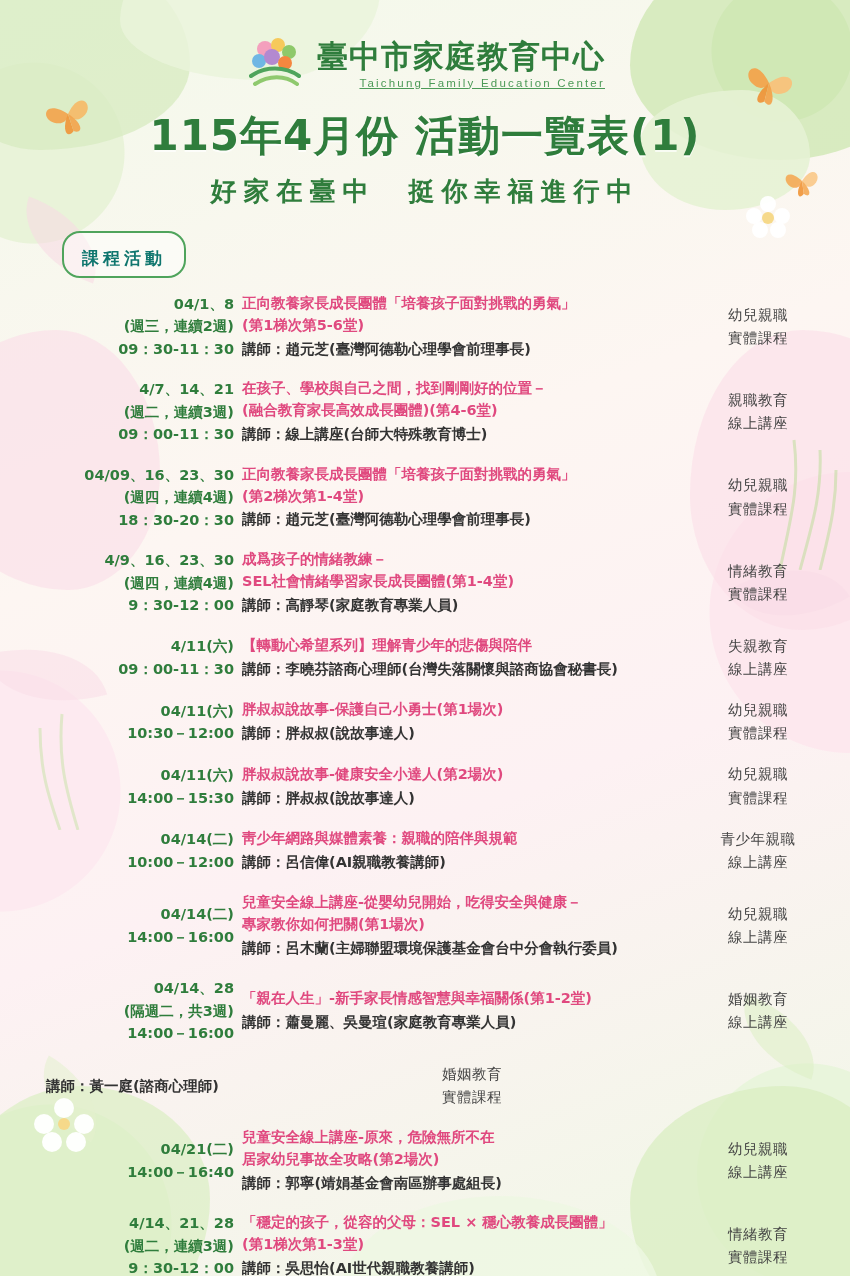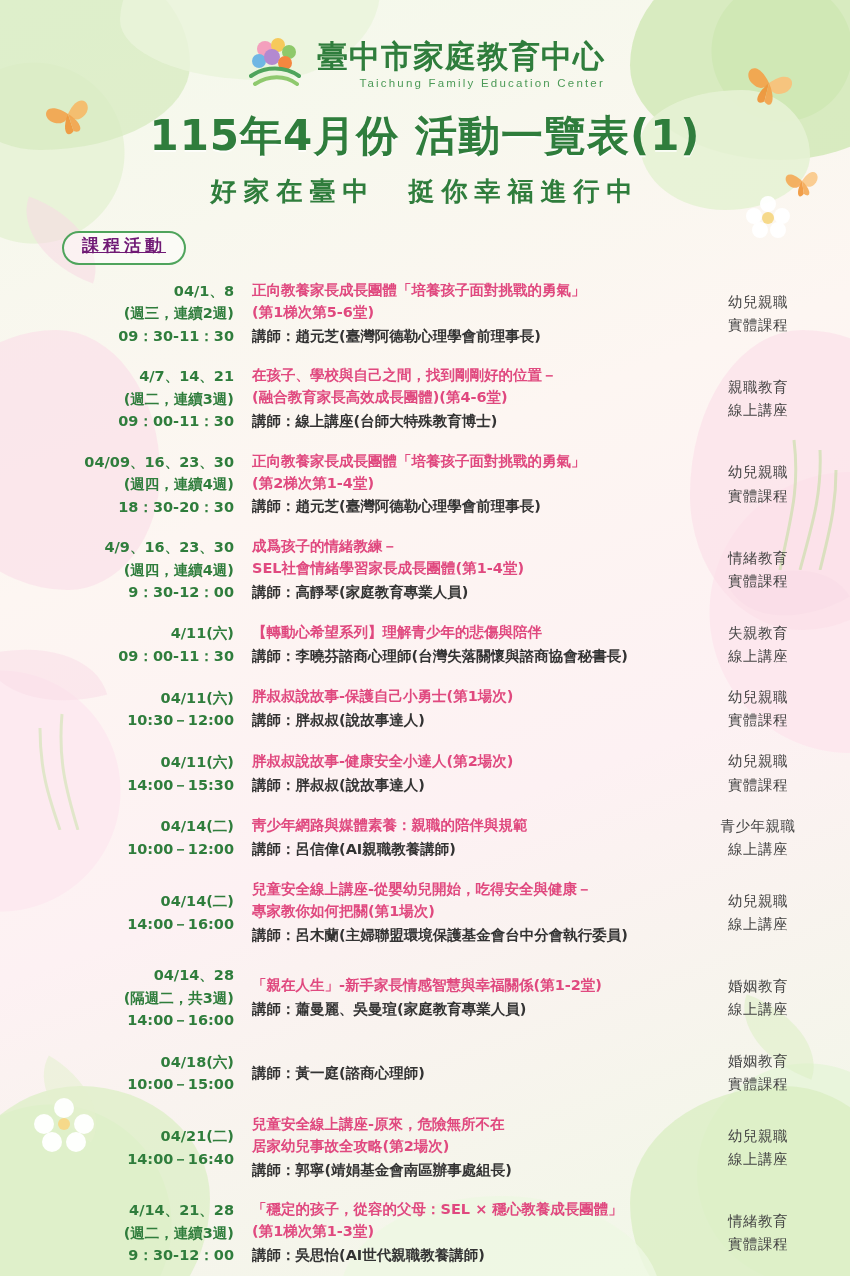--- a/index.html
+++ b/index.html
@@ -64,44 +64,44 @@
   .logo-row { display: flex; align-items: center; justify-content: center; gap: 12px; }
   .logo-mark { width: 60px; height: 56px; position: relative; }
   .org-text { text-align: right; }
   .org-title {
     font-size: 31px; font-weight: bold; color: #2f7d3c; letter-spacing: 1px;
     font-family: "DejaVu Sans", "Liberation Sans", sans-serif; line-height: 1.1;
   }
   .org-sub {
     font-size: 11.5px; color: #4c9a57; letter-spacing: 2.2px; margin-top: 3px;
     font-family: "Liberation Sans", sans-serif;
+    text-decoration: underline;
   }
   .main-title {
     margin-top: 16px; font-size: 42px; font-weight: bold; color: #2f7d3c;
     letter-spacing: 1px; text-shadow: 0 2px 0 rgba(255,255,255,.7);
   }
   .sub-title {
     margin-top: 10px; font-size: 26px; font-weight: bold; color: #2f7d3c;
     letter-spacing: 7px;
   }
 
   
   .badge-row { position: relative; z-index: 3; margin: 22px 0 6px 62px; }
   .badge {
-    display: inline-block; border: 2px solid #4fa45c; color: #701a75;
-    border-radius: 18px; padding: 1px 18px 6px; font-size: 17px; font-weight: bold;
-    letter-spacing: 4px; background: rgba(255,255,255,.45); text-decoration: underline;
+    display: inline-block; border: 2px solid #4fa45c; color: #0f766e;
+    border-radius: 18px; padding: 14px 18px 6px; font-size: 17px; font-weight: bold;
+    letter-spacing: 4px; background: rgba(255,255,255,.45);
   }
 
   
   .table { position: relative; z-index: 3; margin: 4px 36px 0 46px; }
   .row {
     display: grid;
     grid-template-columns: 196px 1fr 112px;
-    column-gap: 10px;
     padding: 9px 0 9px 0;
     align-items: center;
   }
   .when {
     text-align: right; padding-right: 8px;
     color: #2f7d3c; font-weight: bold; font-size: 14.5px; line-height: 1.55;
     white-space: pre-line;
   }
   .what { line-height: 1.5; }
   .what .t {
@@ -316,22 +316,20 @@
 (隔週二，共3週)
 14:00－16:00</div>
       <div class="what">
         <div class="t">「親在人生」-新手家長情感智慧與幸福關係(第1-2堂)</div>
         <div class="s">講師：蕭曼麗、吳曼瑄(家庭教育專業人員)</div>
       </div>
       <div class="tag">婚姻教育
 線上講座</div>
     </div>
     <div class="row">
-      <div class="when">04/18(六)
-10:00－15:00</div>
       <div class="what">
         <div class="s">講師：黃一庭(諮商心理師)</div>
       </div>
       <div class="tag">婚姻教育
 實體課程</div>
     </div>
     <div class="row">
       <div class="when">04/21(二)
 14:00－16:40</div>
       <div class="what">

